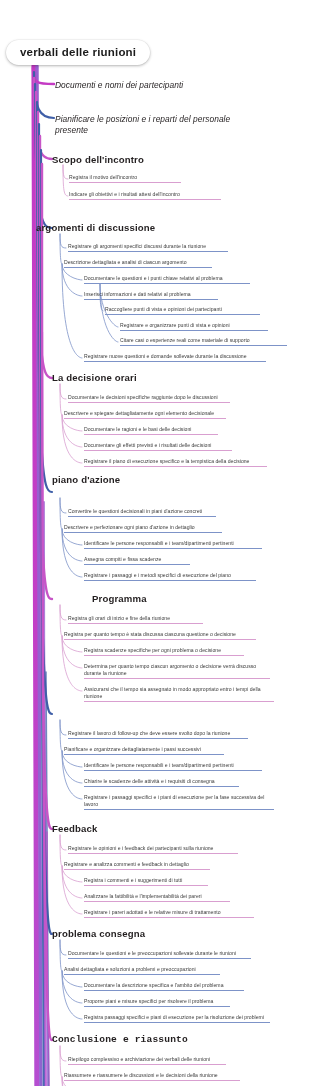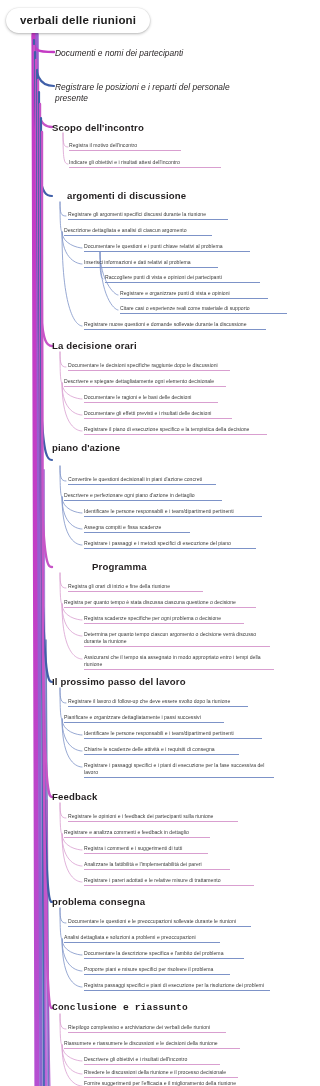--- a/index.html
+++ b/index.html
@@ -13,20 +13,21 @@
     position: relative;
     font-family: "Liberation Sans", sans-serif;
     overflow: hidden;
   }
 
   #canvas {
     position: absolute;
     inset: 0;
     width: 310px;
     height: 792px;
+    margin-top: 32px;
   }
 
   
   #wires {
     position: absolute;
     top: 0; left: 0;
     width: 310px; height: 1086px;
     pointer-events: none;
     z-index: 1;
   }
@@ -190,27 +191,27 @@
       <path d="M62,1045 C62,1058 78,1061 82,1061" stroke="#d99fd0"></path>
       <path d="M62,1045 C62,1071 78,1074 82,1074" stroke="#d99fd0"></path>
       <path d="M62,1045 C62,1083 78,1086 82,1086" stroke="#d99fd0"></path>
     </g>
   </svg>
 
   <div class="root-node">verbali delle riunioni</div>
 
   <div class="node lvl1-plain" style="left:55px; top:48px;  width:235px;">Documenti e nomi dei partecipanti</div>
 
-  <div class="node lvl1-plain" style="left:55px; top:82px;  width:205px;">Registrare le posizioni e i reparti del personale presente</div>
+  <div class="node lvl1-plain" style="left:55px; top:82px;  width:205px;">Pianificare le posizioni e i reparti del personale presente</div>
 
   <div class="node lvl1" style="left:52px; top:122px;">Scopo dell'incontro</div>
   <div class="node lvl2 ul-pink" style="left:69px; top:142px; width:112px;">Registra il motivo dell'incontro</div>
   <div class="node lvl2 ul-pink" style="left:69px; top:159px; width:152px;">Indicare gli obiettivi e i risultati attesi dell'incontro</div>
 
-  <div class="node lvl1" style="left:67px; top:190px;">argomenti di discussione</div>
+  <div class="node lvl1" style="left:36px; top:190px;">argomenti di discussione</div>
   <div class="node lvl2 ul-blue" style="left:68px; top:211px; width:160px;">Registrare gli argomenti specifici discussi durante la riunione</div>
   <div class="node lvl2 ul-blue" style="left:64px; top:227px; width:148px;">Descrizione dettagliata e analisi di ciascun argomento</div>
   <div class="node lvl3 ul-blue" style="left:84px; top:243px; width:166px;">Documentare le questioni e i punti chiave relativi al problema</div>
   <div class="node lvl3 ul-blue" style="left:84px; top:259px; width:134px;">Inserisci informazioni e dati relativi al problema</div>
   <div class="node lvl4 ul-blue" style="left:105px; top:274px; width:155px;">Raccogliere punti di vista e opinioni dei partecipanti</div>
   <div class="node lvl5 ul-blue" style="left:120px; top:290px; width:148px;">Registrare e organizzare punti di vista e opinioni</div>
   <div class="node lvl5 ul-blue" style="left:120px; top:305px; width:167px;">Citare casi o esperienze reali come materiale di supporto</div>
   <div class="node lvl3 ul-blue" style="left:84px; top:321px; width:182px;">Registrare nuove questioni e domande sollevate durante la discussione</div>
 
   <div class="node lvl1" style="left:52px; top:340px;">La decisione orari</div>
@@ -227,21 +228,20 @@
   <div class="node lvl3 ul-blue" style="left:84px; top:524px; width:106px;">Assegna compiti e fissa scadenze</div>
   <div class="node lvl3 ul-blue" style="left:84px; top:540px; width:172px;">Registrare i passaggi e i metodi specifici di esecuzione del piano</div>
 
   <div class="node lvl1" style="left:52px; top:561px;padding-left:40px;">Programma</div>
   <div class="node lvl2 ul-pink" style="left:68px; top:583px; width:135px;">Registra gli orari di inizio e fine della riunione</div>
   <div class="node lvl2 ul-pink" style="left:64px; top:599px; width:192px;">Registra per quanto tempo è stata discussa ciascuna questione o decisione</div>
   <div class="node lvl3 ul-pink" style="left:84px; top:615px; width:160px;">Registra scadenze specifiche per ogni problema o decisione</div>
   <div class="node lvl3 ul-pink" style="left:84px; top:631px; width:186px;">Determina per quanto tempo ciascun argomento o decisione verrà discusso durante la riunione</div>
   <div class="node lvl3 ul-pink" style="left:84px; top:654px; width:190px;">Assicurarsi che il tempo sia assegnato in modo appropriato entro i tempi della riunione</div>
 
-  <div class="node lvl1" style="left:52px; top:676px;">Il prossimo passo del lavoro</div>
   <div class="node lvl2 ul-blue" style="left:68px; top:698px; width:180px;">Registrare il lavoro di follow-up che deve essere svolto dopo la riunione</div>
   <div class="node lvl2 ul-blue" style="left:64px; top:714px; width:160px;">Pianificare e organizzare dettagliatamente i passi successivi</div>
   <div class="node lvl3 ul-blue" style="left:84px; top:730px; width:178px;">Identificare le persone responsabili e i team/dipartimenti pertinenti</div>
   <div class="node lvl3 ul-blue" style="left:84px; top:746px; width:155px;">Chiarire le scadenze delle attività e i requisiti di consegna</div>
   <div class="node lvl3 ul-blue" style="left:84px; top:762px; width:190px;">Registrare i passaggi specifici e i piani di esecuzione per la fase successiva del lavoro</div>
 
   <div class="node lvl1" style="left:52px; top:791px;">Feedback</div>
   <div class="node lvl2 ul-pink" style="left:68px; top:813px; width:170px;">Registrare le opinioni e i feedback dei partecipanti sulla riunione</div>
   <div class="node lvl2 ul-pink" style="left:64px; top:829px; width:146px;">Registrare e analizza commenti e feedback in dettaglio</div>
   <div class="node lvl3 ul-pink" style="left:84px; top:845px; width:124px;">Registra i commenti e i suggerimenti di tutti</div>

